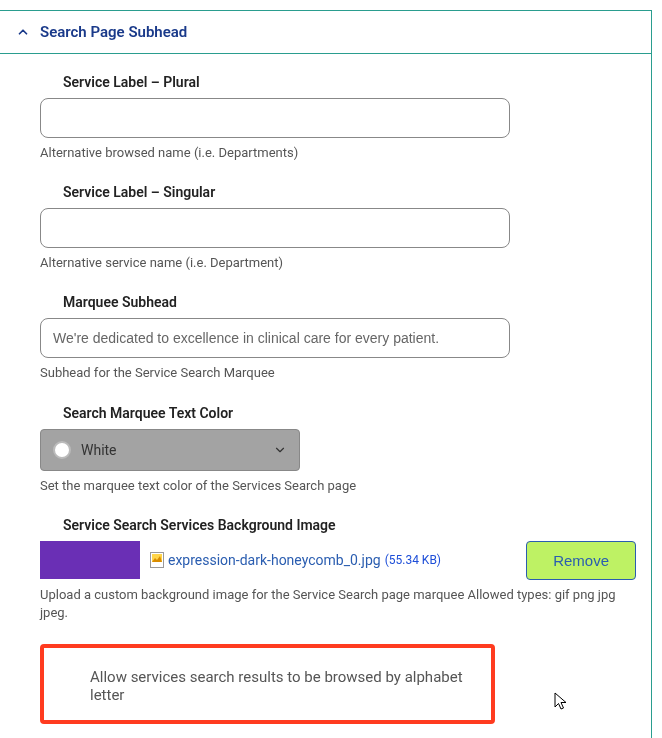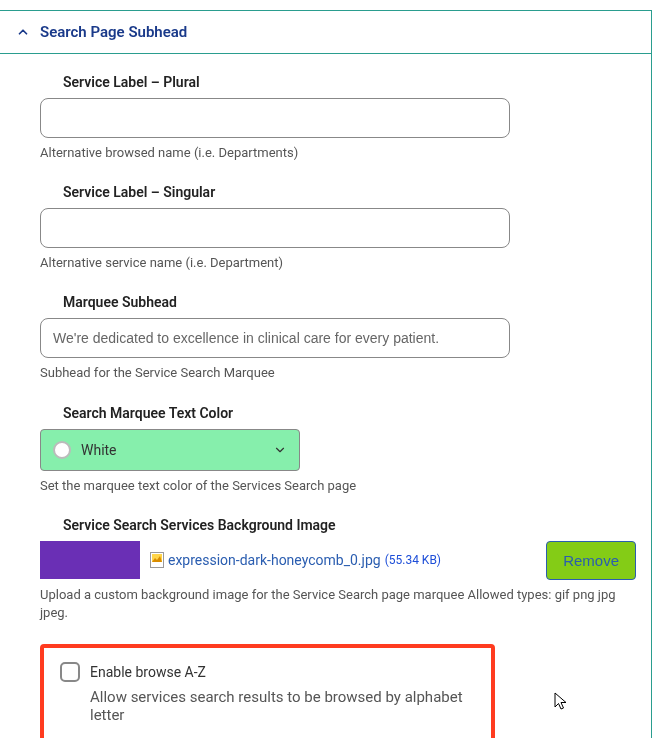--- a/index.html
+++ b/index.html
@@ -70,21 +70,21 @@
   }
   .select-box {
     width: 100%;
     height: 42px;
     border: 1px solid #888;
     border-radius: 4px;
     display: flex;
     align-items: center;
     padding: 0 12px;
     cursor: pointer;
-    background: #86efac;
+    background: #a3a3a3;
   }
   .circle-swatch {
     width: 18px;
     height: 18px;
     border: 2px solid #bbb;
     border-radius: 50%;
     background: #fff;
     margin-right: 10px;
     flex-shrink: 0;
   }
@@ -101,23 +101,23 @@
     background: #6a2fb5;
     flex-shrink: 0;
   }
   .file-icon { width: 14px; height: 16px; flex-shrink: 0; }
   .file-link { color: #2a5db0; cursor: pointer; font-size: 14px; }
   .file-size { color: #1d4ed8; font-size: 12px; }
   .file-meta { display: flex; align-items: center; gap: 4px; flex: 1; min-width: 0; }
   .remove-btn {
     border: 1px solid #2a5db0;
     color: #2a5db0;
-    background: #84cc16;
+    background: #bef264;
     border-radius: 4px;
-    padding: 10px 16px;
+    padding: 10px 26px;
     font-size: 15px;
     cursor: pointer;
     margin-left: auto;
   }
   .highlight-box {
     border: 4px solid #ff3b1f;
     border-radius: 4px;
     padding: 14px 16px 16px 16px;
     width: 455px;
   }
@@ -198,24 +198,20 @@
           </svg>
           <span class="file-link">expression-dark-honeycomb_0.jpg</span>
           <span class="file-size">(55.34 KB)</span>
         </div>
         <button class="remove-btn">Remove</button>
       </div>
       <div class="help-text">Upload a custom background image for the Service Search page marquee Allowed types: gif png jpg jpeg.</div>
     </div>
 
     <div class="highlight-box">
-      <div class="check-row">
-        <div class="checkbox"></div>
-        <span class="check-label">Enable browse A-Z</span>
-      </div>
       <div class="check-help">Allow services search results to be browsed by alphabet letter</div>
     </div>
 
   </div>
 </div>
 
 <svg class="cursor" viewBox="0 0 16 20">
   <path d="M1 1 L1 15 L4.5 11.5 L7 17 L9.5 16 L7 10.5 L12 10.5 Z" fill="#fff" stroke="#000" stroke-width="1"></path>
 </svg>
 

